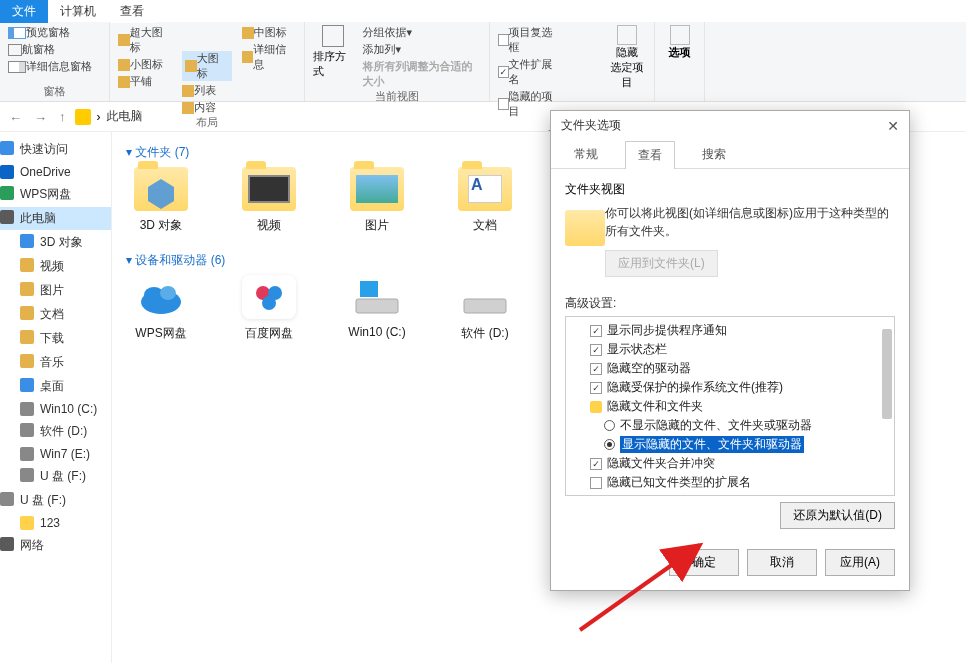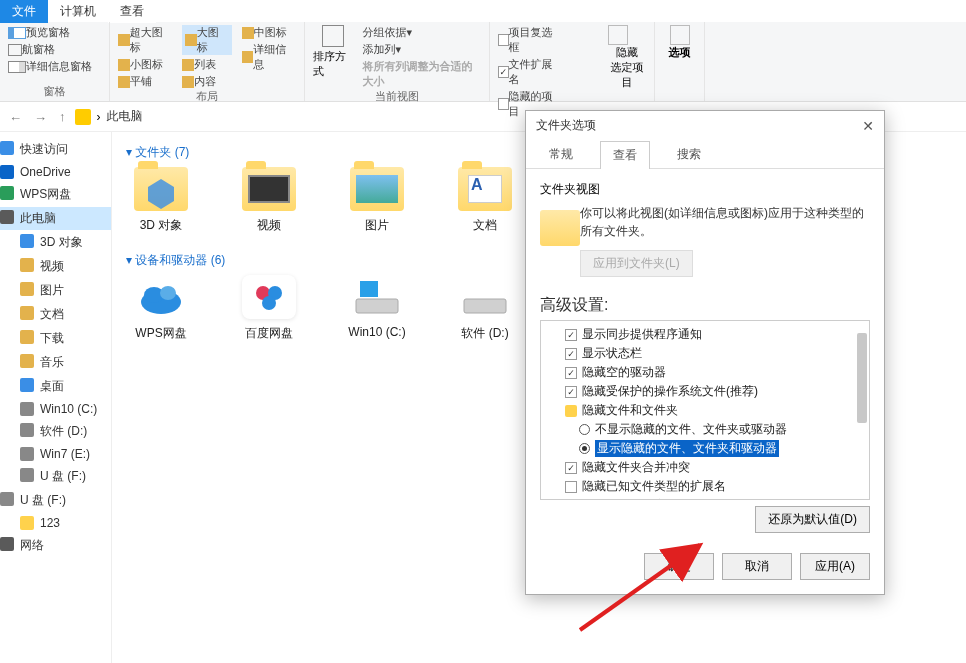--- a/index.html
+++ b/index.html
@@ -39,33 +39,33 @@
 .content { flex:1; padding: 8px 14px; overflow:hidden; }
 .section-title { font-size:12px; color:#1a6fcc; padding:4px 0 6px; }
 .icon-grid { display:flex; gap: 38px; flex-wrap:wrap; }
 .folder-item { width: 70px; display:flex; flex-direction:column; align-items:center; gap:6px; }
 .folder-icon { width:54px; height:44px; background:linear-gradient(#ffe9a8,#ffd86b); border-radius:4px; position:relative; }
 .folder-icon::before { content:""; position:absolute; top:-6px; left:4px; width:20px; height:8px; background:#ffd86b; border-radius:3px 3px 0 0; }
 .folder-label { font-size:12px; text-align:center; color:#222; }
 .drive-icon { width:54px; height:44px; display:flex; align-items:center; justify-content:center; }
 
 
-.dialog { position:absolute; top:110px; left:525px; width:360px; background:#fff; border:1px solid #aaa; box-shadow:0 4px 18px rgba(0,0,0,0.28); }
+.dialog { position:absolute; top:110px; left:550px; width:360px; background:#fff; border:1px solid #aaa; box-shadow:0 4px 18px rgba(0,0,0,0.28); }
 .dialog-title { display:flex; justify-content:space-between; align-items:center; padding:6px 10px; font-size:12px; color:#333; }
 .dialog-close { font-size:14px; color:#555; cursor:pointer; }
 .dialog-tabs { display:flex; border-bottom:1px solid #ddd; padding: 0 10px; gap:14px; }
 .dialog-tab { padding:5px 12px; font-size:12px; color:#555; border:1px solid transparent; border-bottom:none; }
 .dialog-tab.active { background:#fff; border-color:#ccc; position:relative; top:1px; }
 .dialog-body { padding: 12px 14px 10px; }
 .fview-section { display:flex; gap:0; align-items:flex-start; padding-bottom:10px; }
 .fview-icon { width:40px; height:36px; background:linear-gradient(#ffe9a8,#ffd86b); border-radius:3px; margin-top:6px; flex-shrink:0; }
 .fview-text { font-size:12px; color:#333; line-height:1.5; }
 .fview-btns { display:flex; gap:18px; margin-top:10px; }
 .dlg-btn { padding:4px 12px; font-size:12px; border:1px solid #adadad; background:#f0f0f0; min-width:90px; text-align:center; }
-.adv-label { font-size:16px; color:#333; margin: 8px 0 4px; }
+.adv-label { font-size:12px; color:#333; margin: 8px 0 4px; }
 .adv-list { border:1px solid #ccc; height: 180px; overflow-y:auto; padding:4px 6px; position:relative; }
 .adv-item { display:flex; align-items:center; gap:5px; font-size:12px; color:#222; padding:1px 0; }
 .adv-item.sub { padding-left: 18px; }
 .adv-item.sub2 { padding-left: 32px; }
 .adv-item .radio { width:11px; height:11px; border:1px solid #555; border-radius:50%; display:inline-block; position:relative; }
 .adv-item .radio.checked::after { content:""; position:absolute; inset:2px; background:#333; border-radius:50%; }
 .adv-item.highlight span.txt { background:#0a64c8; color:#fff; padding:0 2px; }
 .restore-row { text-align:right; margin-top:6px; }
 .dialog-footer { display:flex; justify-content:flex-end; gap:8px; padding:10px 14px 14px; }
 .scroll-thumb { position:absolute; right:2px; top:12px; width:10px; height:90px; background:#c8c8c8; border-radius:2px; }
@@ -113,21 +113,21 @@
         <div class="ribbon-item">
             <span class="small-icon" style="background:#e3b24c"></span>
             <span>小图标</span>
           </div>
         <div class="ribbon-item">
             <span class="small-icon" style="background:#e3b24c"></span>
             <span>平铺</span>
           </div>
       </div>
       <div class="ribbon-col">
-        <div class="ribbon-item" style="background:#cfe6fb;padding:0 3px;">
+        <div class="ribbon-item" style="background:#cfe6fb;padding:0 3px;margin-top:26px;">
             <span class="small-icon" style="background:#e3b24c"></span>
             <span>大图标</span>
           </div>
         <div class="ribbon-item">
             <span class="small-icon" style="background:#e3b24c"></span>
             <span>列表</span>
           </div>
         <div class="ribbon-item">
             <span class="small-icon" style="background:#e3b24c"></span>
             <span>内容</span>
@@ -173,21 +173,21 @@
           </div>
         <div class="ribbon-item">
             <span class="chk checked"></span>
             <span>文件扩展名</span>
           </div>
         <div class="ribbon-item">
             <span class="chk"></span>
             <span>隐藏的项目</span>
           </div>
       </div>
-      <div style="display:flex;flex-direction:column;align-items:flex-start;margin-left:42px;">
+      <div style="display:flex;flex-direction:column;align-items:center;margin-left:42px;">
         <span style="width:20px;height:20px;border:1px solid #bbb;"></span>
         <span style="font-size:11px;text-align:center;white-space:pre-line;">隐藏
 选定项目</span>
       </div>
     </div>
     <div class="ribbon-group-label">显示/隐藏</div>
   </div>
 
   <div class="ribbon-group" style="width:50px;font-weight:bold;">
     <div style="display:flex;flex-direction:column;align-items:center;">

